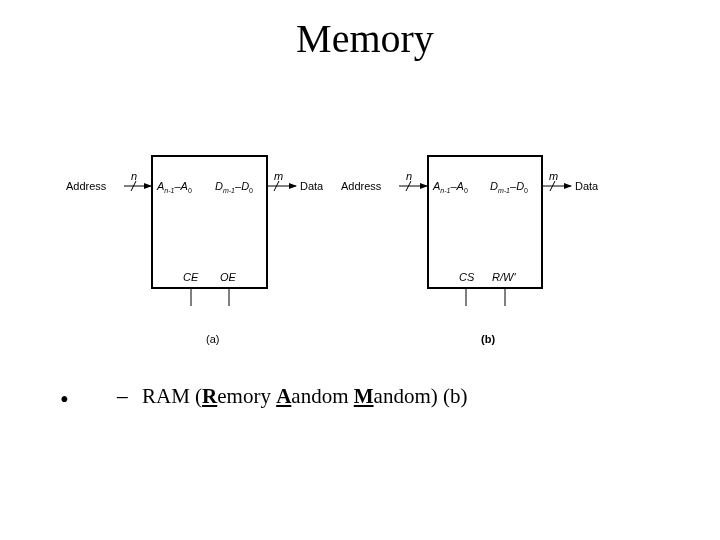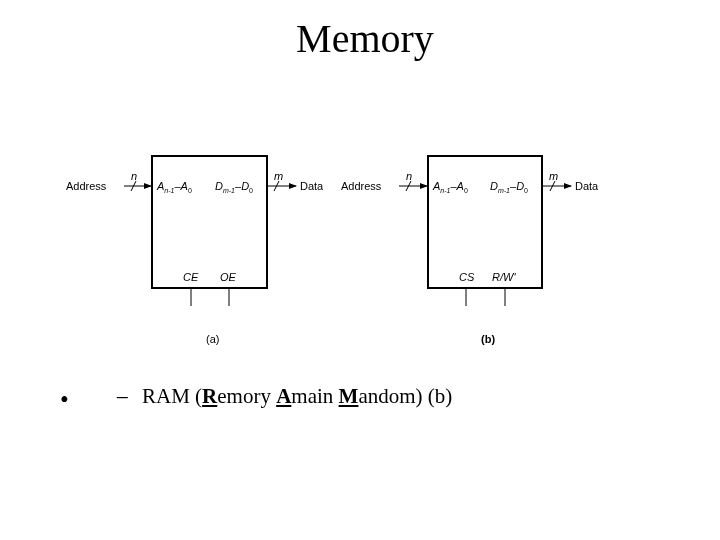--- a/index.html
+++ b/index.html
@@ -77,15 +77,15 @@
 
 <div class="bullets">
   <div class="l1">
     <span class="dot">•</span>
   </div>
   <div class="l2">
     <span class="dash">–</span>
   </div>
   <div class="l2">
     <span class="dash">–</span>
-    <span><span>RAM (</span><span class="emph">R</span><span>emory </span><span class="emph">A</span><span>main </span><span class="emph">M</span><span>andom) (b)</span></span>
+    <span><span>RAM (</span><span class="emph">R</span><span>emory </span><span class="emph">A</span><span>andom </span><span class="emph">M</span><span>andom) (b)</span></span>
   </div>
 </div>
 
 </body></html>

